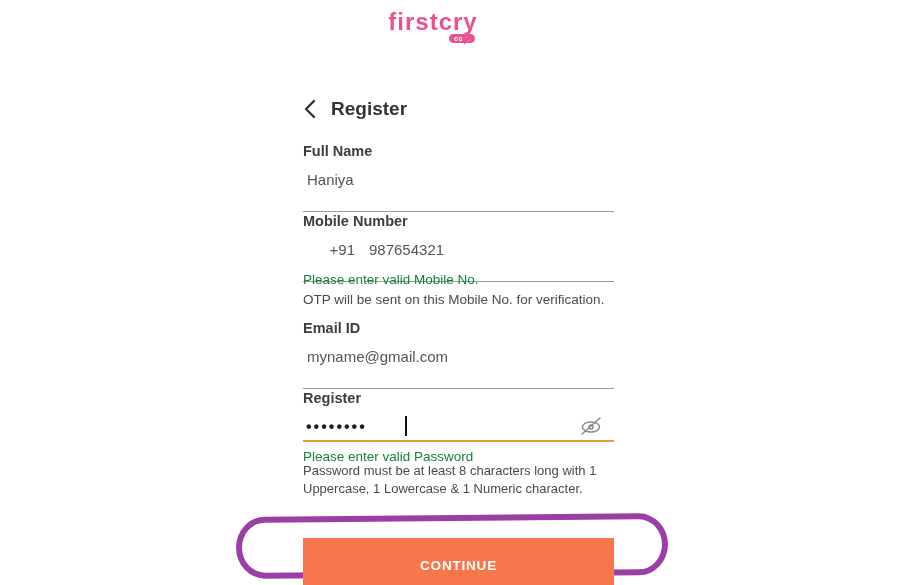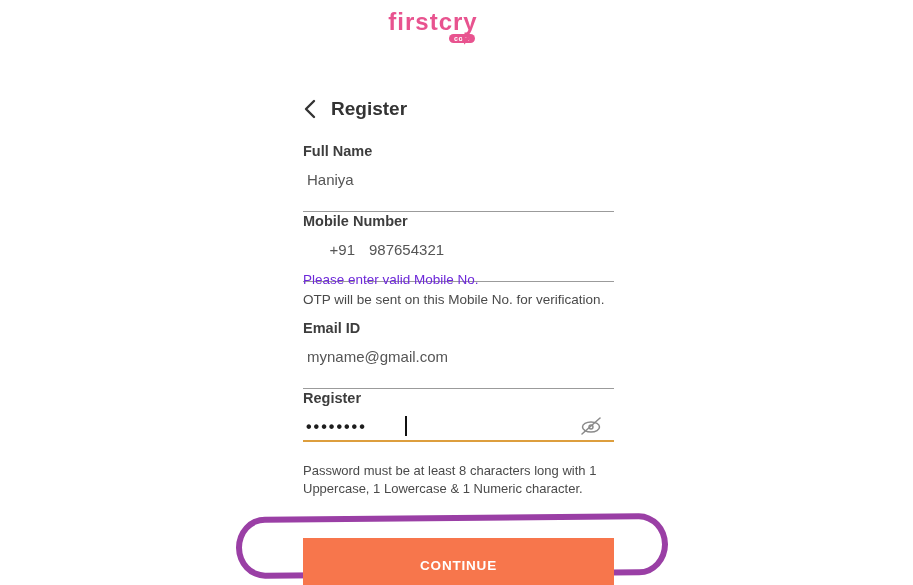--- a/index.html
+++ b/index.html
@@ -18,21 +18,21 @@
 
   
   .header { position:absolute; top:98px; left:303px; display:flex; align-items:center; gap:10px; }
   .back-btn { width:18px; height:22px; cursor:pointer; display:flex; align-items:center; }
   .header-title { font-size:19px; font-weight:bold; color:#333; }
 
   
   .flabel { position:absolute; left:303px; font-size:14.5px; font-weight:bold; color:#3d3d3d; }
   .fvalue { position:absolute; left:303px; width:311px; font-size:15px; color:#555;
             line-height:17px; padding:0 0 23px 4px; border-bottom:1px solid #9b9b9b; cursor:text; }
-  .err   { position:absolute; left:303px; font-size:13.5px; color:#6d28d9; white-space:nowrap; }
+  .err   { position:absolute; left:303px; font-size:13.5px; color:#15803d; white-space:nowrap; }
   .hint  { position:absolute; left:303px; font-size:13.5px; color:#4a4a4a; white-space:nowrap; }
 
   .cc-box  { left:303px; width:52px; padding-left:10px;text-align:right; }
   .num-box { left:365px; width:249px; }
 
   .pwd-box { position:absolute; left:303px; top:416px; width:311px; height:26px;
              border-bottom:2px solid #dd9e3d; cursor:text; }
   .pwd-dots { position:absolute; left:3px; top:2px; font-size:16px; font-weight:bold;
               color:#1d1d1d; letter-spacing:2px; }
   .pwd-caret { position:absolute; left:102px; top:0; width:1.5px; height:20px; background:#111; }
@@ -90,20 +90,21 @@
     <span class="pwd-dots">••••••••</span>
     <span class="pwd-caret"></span>
     <span class="eye">
       <svg width="26" height="24" viewBox="0 0 26 24">
         <ellipse cx="13" cy="13" rx="8.5" ry="5" fill="none" stroke="#8a8a8a" stroke-width="1.5"></ellipse>
         <circle cx="13" cy="13" r="2" fill="none" stroke="#8a8a8a" stroke-width="1.4"></circle>
         <line x1="4" y1="20" x2="22" y2="4" stroke="#8a8a8a" stroke-width="1.5" stroke-linecap="round"></line>
       </svg>
     </span>
   </div>
+  <div class="err" style="top:449px">Please enter valid Password</div>
   <div class="pwd-help">
     <div>Password must be at least 8 characters long with 1</div>
     <div>Uppercase, 1 Lowercase &amp; 1 Numeric character.</div>
   </div>
 
   <div class="annotation"></div>
   <button class="cta">CONTINUE</button>
 
 </div>
 

